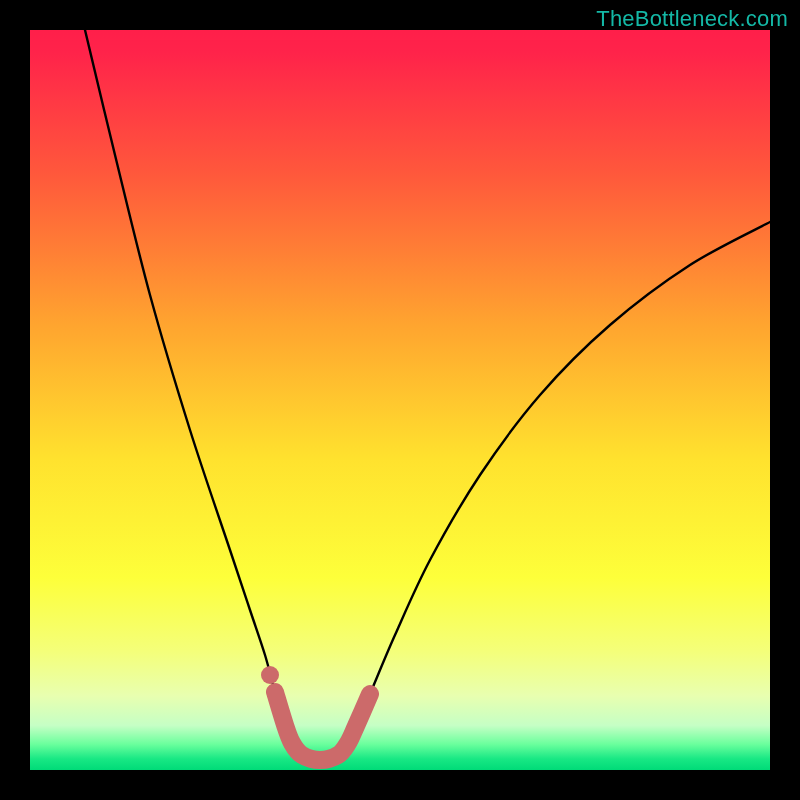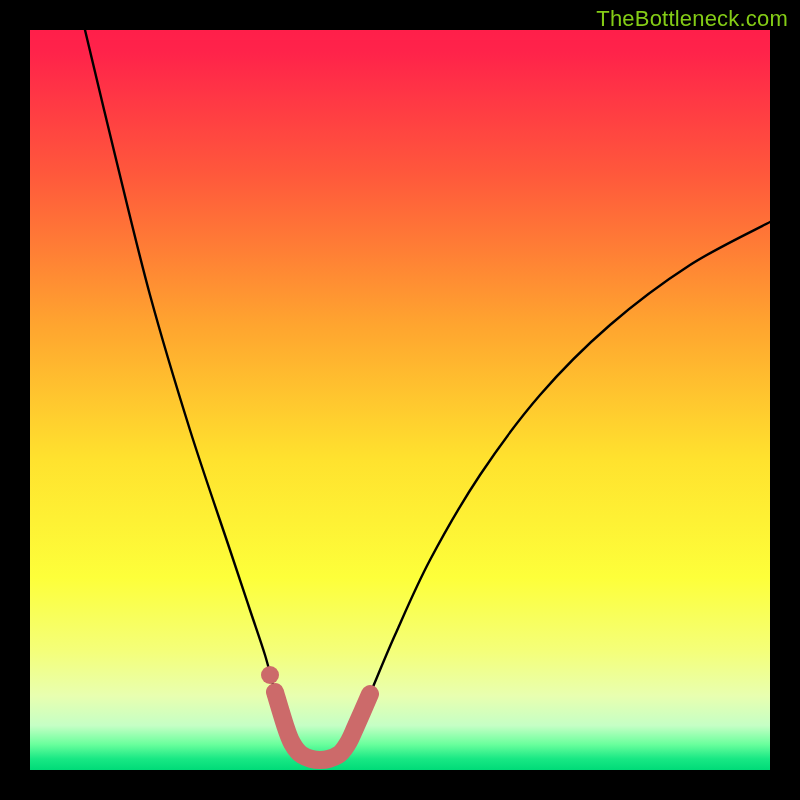--- a/index.html
+++ b/index.html
@@ -16,21 +16,21 @@
     left: 30px;
     top: 30px;
     width: 740px;
     height: 740px;
     background: #000;
   }
   .attribution {
     position: absolute;
     top: 6px;
     right: 12px;
-    color: #84cc16;
+    color: #14b8a6;
     font-size: 22px;
     font-weight: 500;
     letter-spacing: 0.2px;
   }
   svg {
     display: block;
   }
 </style>
 </head>
 <body>

